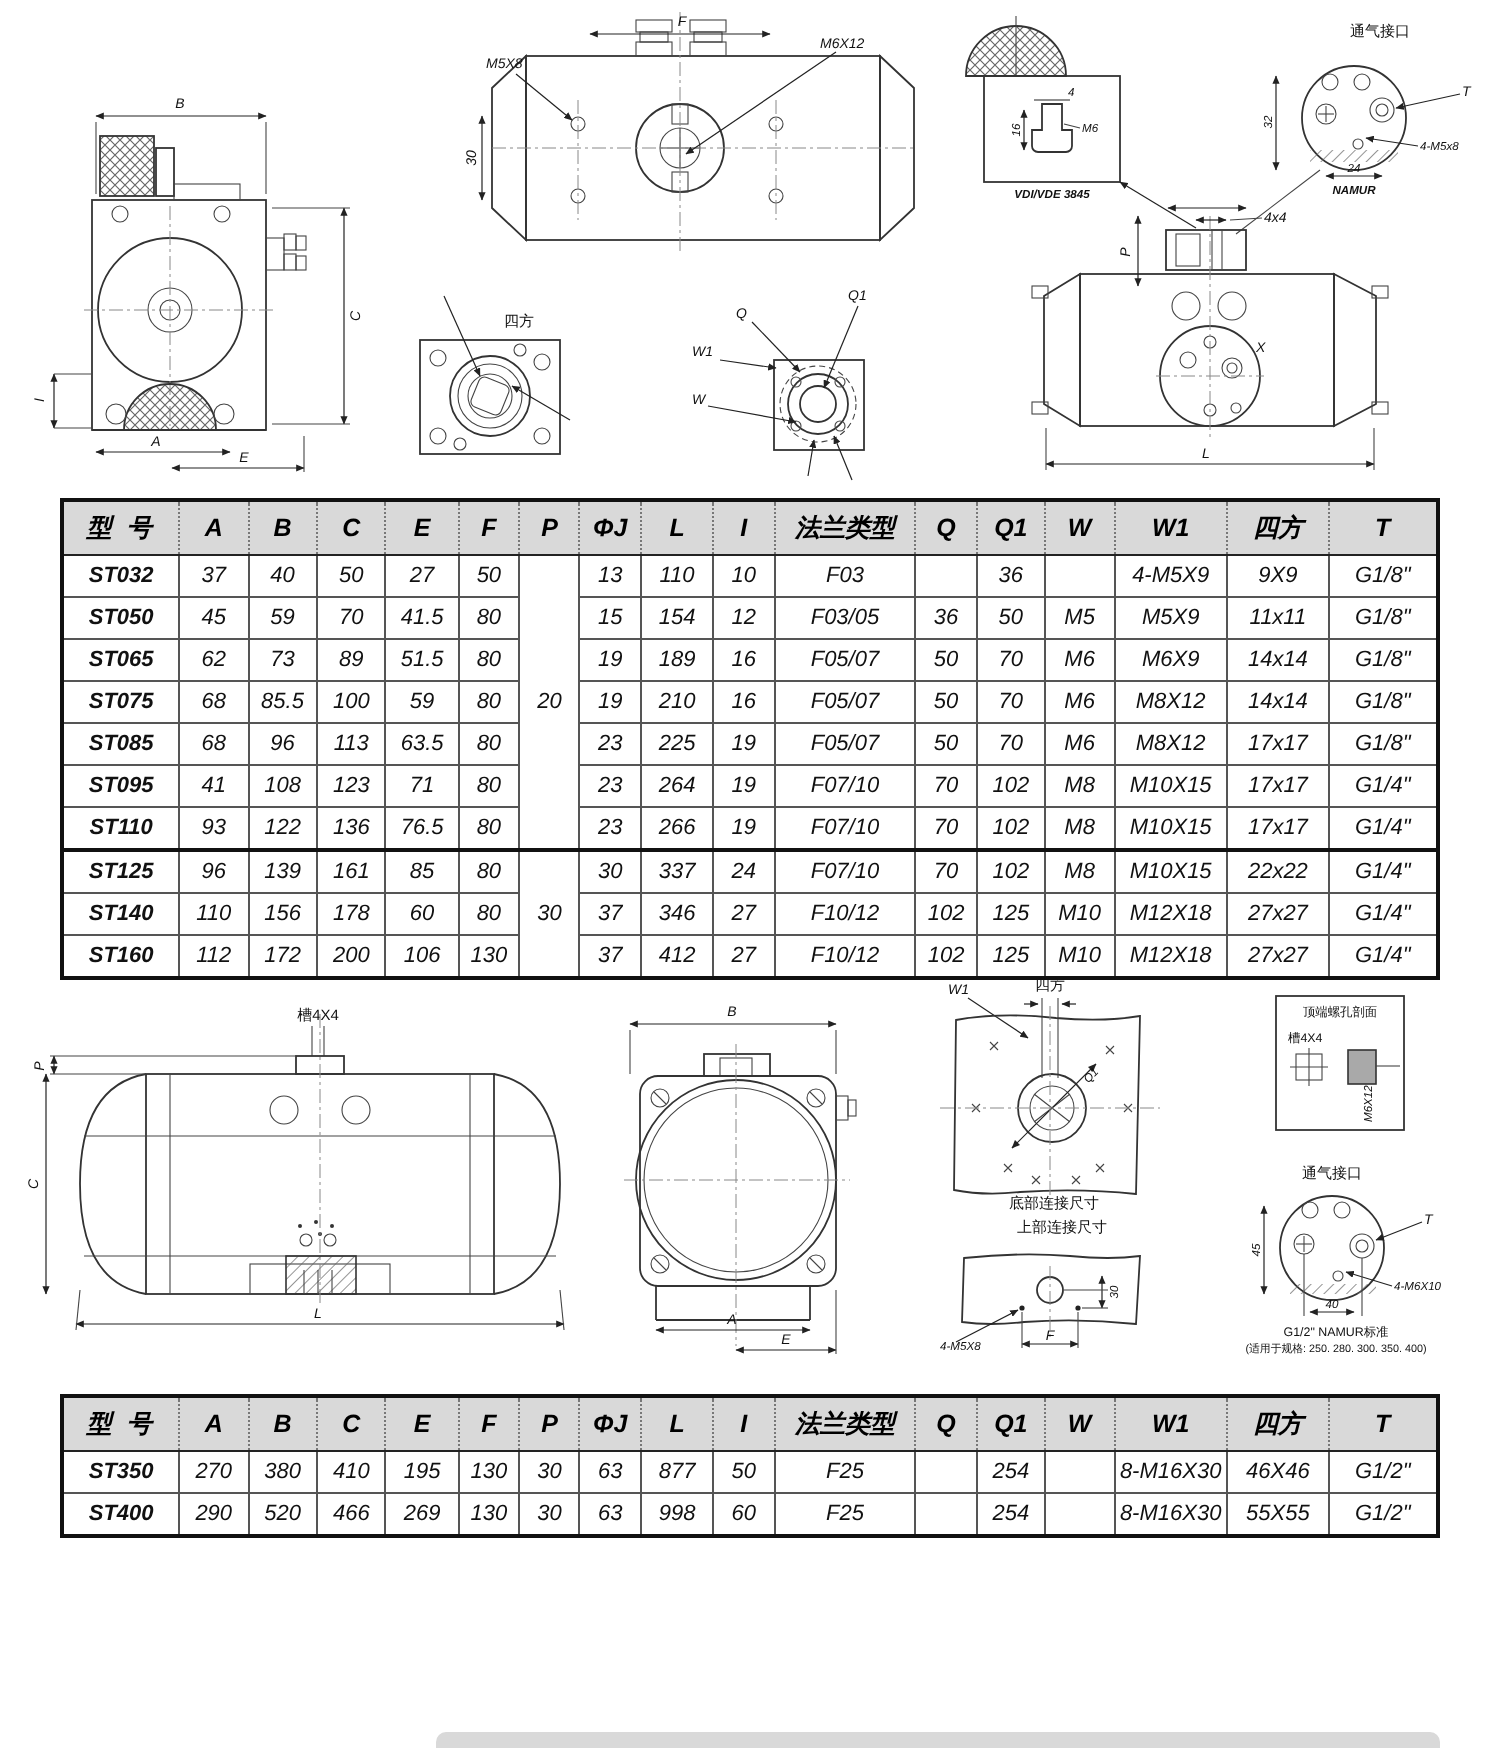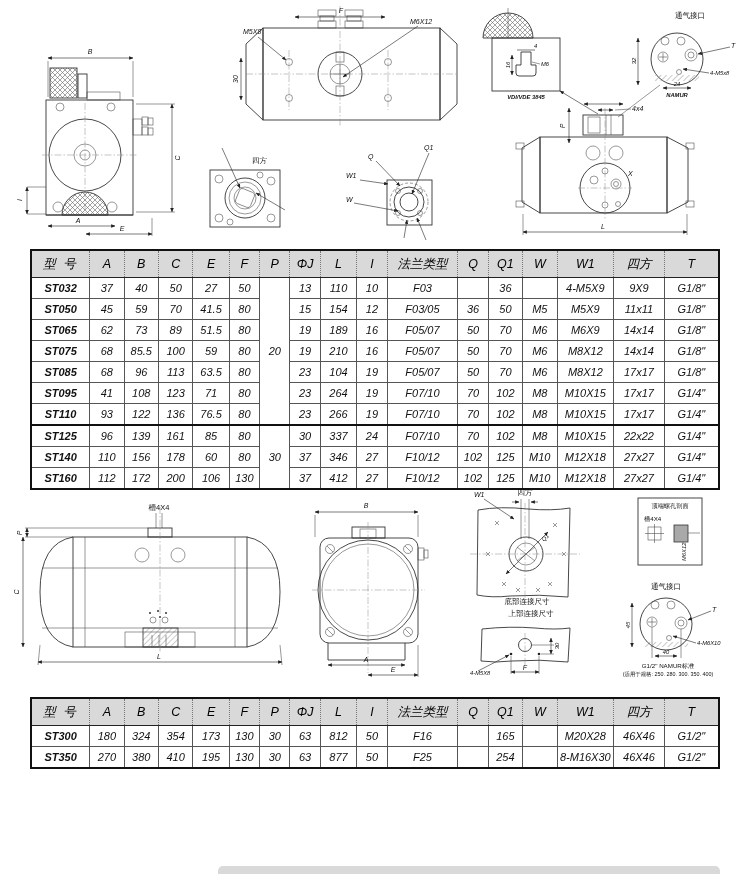--- a/index.html
+++ b/index.html
@@ -9,21 +9,21 @@
   .o  {stroke:#333;stroke-width:0.9;fill:none;}
   .t  {stroke:#444;stroke-width:0.55;fill:none;}
   .d  {stroke:#222;stroke-width:0.6;fill:none;}
   .cl {stroke:#888;stroke-width:0.5;stroke-dasharray:7 2 1.5 2;fill:none;}
   .lb {font-size:7px;font-style:italic;}
   .lbs{font-size:5.8px;font-style:italic;}
   .cn {font-size:7.5px;}
   .cns{font-size:6.2px;}
   .spec-table{position:absolute;left:30px;border-collapse:collapse;table-layout:fixed;
       width:690px;background:#fff;border:2px solid #111;}
-  .spec-table th{background:#d9d9d9;font-weight:normal;font-style:italic;font-size:12.5px;
+  .spec-table th{background:#d9d9d9;font-weight:bold;font-style:italic;font-size:12.5px;
       height:26px;border-left:1px dotted #777;border-bottom:1px solid #222;padding:0;text-align:center;}
   .spec-table th:first-child{border-left:none;letter-spacing:2px;}
   .spec-table td{border:1px solid #555;font-style:italic;font-size:11px;text-align:center;
       height:20px;padding:0;color:#111;white-space:nowrap;overflow:hidden;}
   .spec-table td.model{font-weight:bold;}
   .spec-table tr.group-start td{border-top:2px solid #111;margin-left:46px;}
   #table1{top:249px;}
   #table2{top:697px;}
   #bottom-bar{position:absolute;left:218px;top:866px;width:502px;height:8px;
       background:#d9d9d9;border-radius:5px 5px 0 0;}
@@ -353,21 +353,21 @@
           <td>G1/8"</td>
         </tr>
         <tr>
           <td class="model">ST085</td>
           <td>68</td>
           <td>96</td>
           <td>113</td>
           <td>63.5</td>
           <td>80</td>
           <td>23</td>
-          <td>104</td>
+          <td>225</td>
           <td>19</td>
           <td>F05/07</td>
           <td>50</td>
           <td>70</td>
           <td>M6</td>
           <td>M8X12</td>
           <td>17x17</td>
           <td>G1/8"</td>
         </tr>
         <tr>
@@ -662,55 +662,55 @@
           <th>Q</th>
           <th>Q1</th>
           <th>W</th>
           <th>W1</th>
           <th>四方</th>
           <th>T</th>
         </tr>
       </thead>
   <tbody>
         <tr>
-          <td class="model">ST300</td>
-          <td>180</td>
-          <td>324</td>
-          <td>354</td>
-          <td>173</td>
-          <td>130</td>
-          <td>30</td>
-          <td>63</td>
-          <td>812</td>
-          <td>50</td>
-          <td>F16</td>
-          <td></td>
-          <td>165</td>
-          <td></td>
-          <td>M20X28</td>
-          <td>46X46</td>
-          <td>G1/2"</td>
-        </tr>
-        <tr>
           <td class="model">ST350</td>
           <td>270</td>
           <td>380</td>
           <td>410</td>
           <td>195</td>
           <td>130</td>
           <td>30</td>
           <td>63</td>
           <td>877</td>
           <td>50</td>
           <td>F25</td>
           <td></td>
           <td>254</td>
           <td></td>
           <td>8-M16X30</td>
           <td>46X46</td>
           <td>G1/2"</td>
         </tr>
+        <tr>
+          <td class="model">ST400</td>
+          <td>290</td>
+          <td>520</td>
+          <td>466</td>
+          <td>269</td>
+          <td>130</td>
+          <td>30</td>
+          <td>63</td>
+          <td>998</td>
+          <td>60</td>
+          <td>F25</td>
+          <td></td>
+          <td>254</td>
+          <td></td>
+          <td>8-M16X30</td>
+          <td>55X55</td>
+          <td>G1/2"</td>
+        </tr>
       </tbody>
 </table>
 
 <div id="bottom-bar"></div>
 
 </div>
 
 </body></html>

